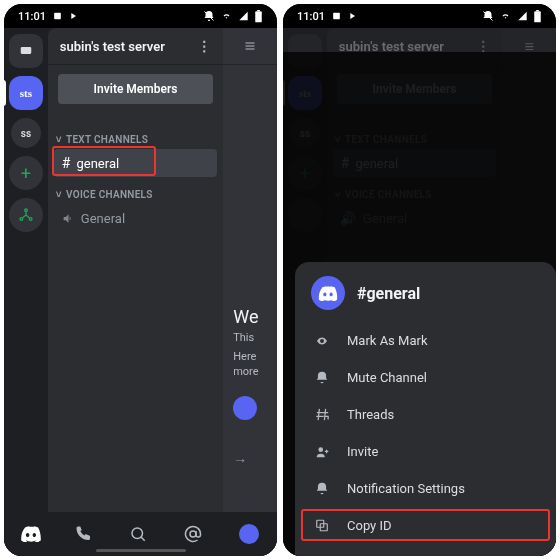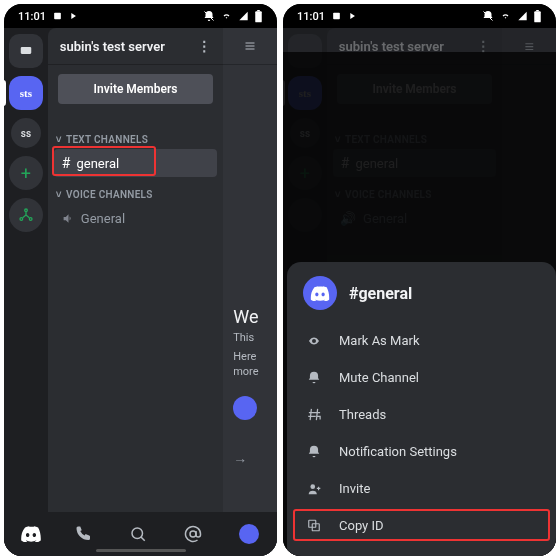--- a/index.html
+++ b/index.html
@@ -132,21 +132,21 @@
     position:absolute; bottom:4px; left:50%; transform:translateX(-50%);
     width:90px;height:3px;background:#555;border-radius:2px;
   }
 
   
   .dim-overlay{
     position:absolute; inset:24px 0 0 0;
     background: rgba(0,0,0,.72);
   }
   .sheet{
-    position:absolute; left:4px; right:0; bottom:0;
+    position:absolute; left:12px; right:0; bottom:0;
     background:#2b2d31;
     border-radius:14px 14px 0 0;
     padding: 14px 0 12px;
   }
   .sheet-header{
     display:flex; align-items:center; gap:12px;
     padding: 0 16px 12px;
   }
   .sheet-logo{
     width:34px;height:34px;border-radius:50%;background:#5865f2;
@@ -402,35 +402,35 @@
               <line x1="17" y1="3" x2="15" y2="21"></line>
               <line x1="3" y1="9" x2="21" y2="9"></line>
               <line x1="2" y1="15" x2="14" y2="15"></line>
               <path d="M16 15h5v5"></path>
             </svg>
         </span>
         <span>Threads</span>
       </div>
       <div class="menu-item">
         <span class="menu-icon">
-          <svg width="14" height="15" viewBox="0 0 24 24" fill="#b5bac1">
-              <path d="M12 2a7 7 0 0 0-7 7v4l-2 3h18l-2-3V9a7 7 0 0 0-7-7zm0 20a2.5 2.5 0 0 0 2.5-2.5h-5A2.5 2.5 0 0 0 12 22z"></path>
-            </svg>
-        </span>
-        <span>Notification Settings</span>
-      </div>
-      <div class="menu-item">
-        <span class="menu-icon">
           <svg width="15" height="14" viewBox="0 0 24 24" fill="#b5bac1">
               <circle cx="9" cy="8" r="4"></circle>
               <path d="M2 21c0-4 3-6 7-6s7 2 7 6"></path>
               <path d="M19 8v6m-3-3h6" stroke="#b5bac1" stroke-width="2"></path>
             </svg>
         </span>
         <span>Invite</span>
+      </div>
+      <div class="menu-item">
+        <span class="menu-icon">
+          <svg width="14" height="15" viewBox="0 0 24 24" fill="#b5bac1">
+              <path d="M12 2a7 7 0 0 0-7 7v4l-2 3h18l-2-3V9a7 7 0 0 0-7-7zm0 20a2.5 2.5 0 0 0 2.5-2.5h-5A2.5 2.5 0 0 0 12 22z"></path>
+            </svg>
+        </span>
+        <span>Notification Settings</span>
       </div>
       <div style="position:relative">
         <div class="menu-item">
           <span class="menu-icon">
             <svg width="14" height="15" viewBox="0 0 24 24" fill="none" stroke="#b5bac1" stroke-width="2">
                 <rect x="9" y="9" width="12" height="12" rx="1"></rect>
                 <rect x="3" y="3" width="12" height="12" rx="1"></rect>
               </svg>
           </span>
           <span>Copy ID</span>

